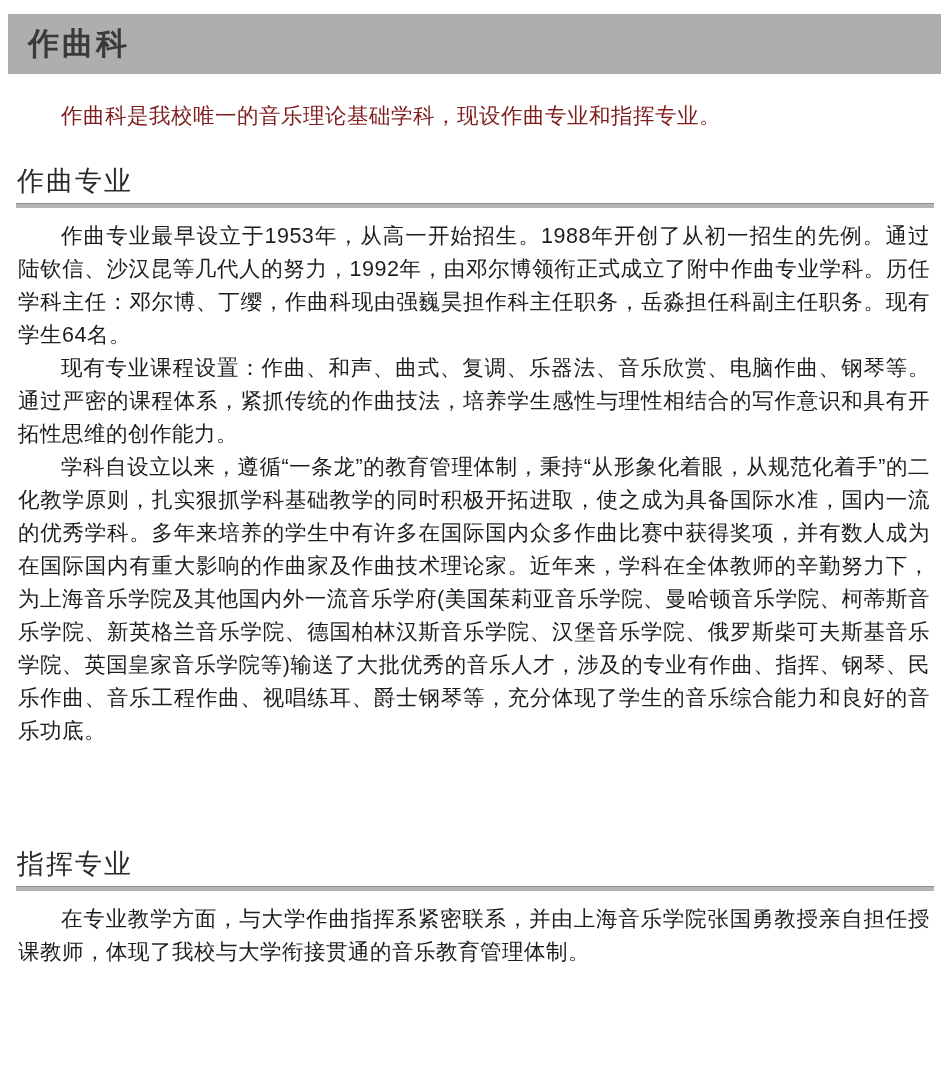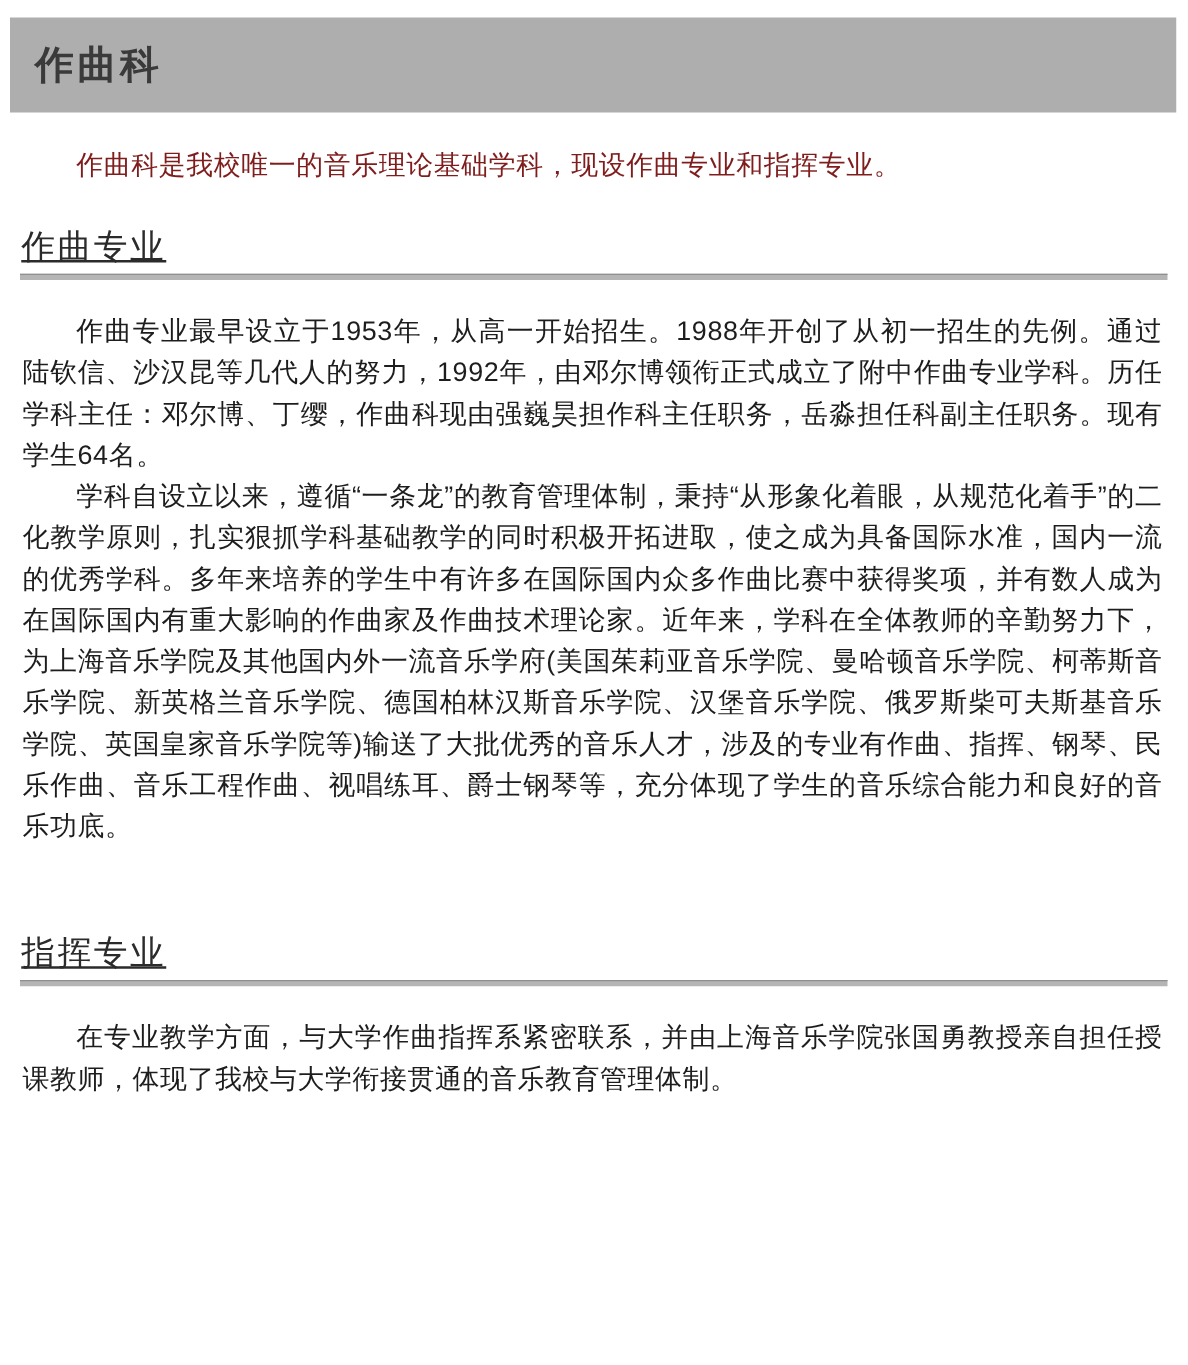--- a/index.html
+++ b/index.html
@@ -11,21 +11,21 @@
     position: relative;
     width: 950px;
     min-height: 1092px;
     background: #ffffff;
     font-family: "Liberation Sans", "DejaVu Sans", sans-serif;
     color: #1e1e1e;
     overflow: hidden;
   }
   .title-bar {
     margin: 14px 9px 0 8px;
-    height: 76px;
+    height: 60px;
     background: #aeaeae;
     display: flex;
     align-items: center;
   }
   .title-bar .title-text {
     font-size: 31px;
     font-weight: 600;
     color: #3a3a3a;
     padding-left: 20px;
     letter-spacing: 3px;
@@ -37,33 +37,32 @@
     text-indent: 2em;
     color: #7f1d1d;
     letter-spacing: 0.5px;
   }
   .section-heading {
     margin: 30px 20px 4px 17px;
     font-size: 27px;
     font-weight: 500;
     color: #2b2b2b;
     letter-spacing: 2px;
-    text-decoration: underline;
   }
   .section-heading.second {
-    margin-top: 66px;
+    margin-top: 98px;
   }
   .section-rule {
     margin: 2px 16px 0 16px;
     height: 4px;
     background: #b5b5b5;
     border-top: 1px solid #8f8f8f;
   }
   .body-block {
-    margin: 25px 20px 0 18px;
+    margin: 12px 20px 0 18px;
   }
   .para {
     font-size: 21.5px;
     line-height: 33px;
     text-align: justify;
     text-indent: 2em;
     color: #1d1d1d;
     letter-spacing: 0.5px;
     margin: 0;
   }
@@ -77,20 +76,21 @@
     <span class="title-text">作曲科</span>
   </div>
 
   <p class="intro">作曲科是我校唯一的音乐理论基础学科，现设作曲专业和指挥专业。</p>
 
   <div>
     <div class="section-heading">作曲专业</div>
     <div class="section-rule"></div>
     <div class="body-block">
       <p class="para">作曲专业最早设立于1953年，从高一开始招生。1988年开创了从初一招生的先例。通过陆钦信、沙汉昆等几代人的努力，1992年，由邓尔博领衔正式成立了附中作曲专业学科。历任学科主任：邓尔博、丁缨，作曲科现由强巍昊担作科主任职务，岳淼担任科副主任职务。现有学生64名。</p>
+      <p class="para">现有专业课程设置：作曲、和声、曲式、复调、乐器法、音乐欣赏、电脑作曲、钢琴等。通过严密的课程体系，紧抓传统的作曲技法，培养学生感性与理性相结合的写作意识和具有开拓性思维的创作能力。</p>
       <p class="para">学科自设立以来，遵循“一条龙”的教育管理体制，秉持“从形象化着眼，从规范化着手”的二化教学原则，扎实狠抓学科基础教学的同时积极开拓进取，使之成为具备国际水准，国内一流的优秀学科。多年来培养的学生中有许多在国际国内众多作曲比赛中获得奖项，并有数人成为在国际国内有重大影响的作曲家及作曲技术理论家。近年来，学科在全体教师的辛勤努力下，为上海音乐学院及其他国内外一流音乐学府(美国茱莉亚音乐学院、曼哈顿音乐学院、柯蒂斯音乐学院、新英格兰音乐学院、德国柏林汉斯音乐学院、汉堡音乐学院、俄罗斯柴可夫斯基音乐学院、英国皇家音乐学院等)输送了大批优秀的音乐人才，涉及的专业有作曲、指挥、钢琴、民乐作曲、音乐工程作曲、视唱练耳、爵士钢琴等，充分体现了学生的音乐综合能力和良好的音乐功底。</p>
     </div>
   </div>
 
   <div>
     <div class="section-heading second">指挥专业</div>
     <div class="section-rule"></div>
     <div class="body-block">
       <p class="para">在专业教学方面，与大学作曲指挥系紧密联系，并由上海音乐学院张国勇教授亲自担任授课教师，体现了我校与大学衔接贯通的音乐教育管理体制。</p>
     </div>

